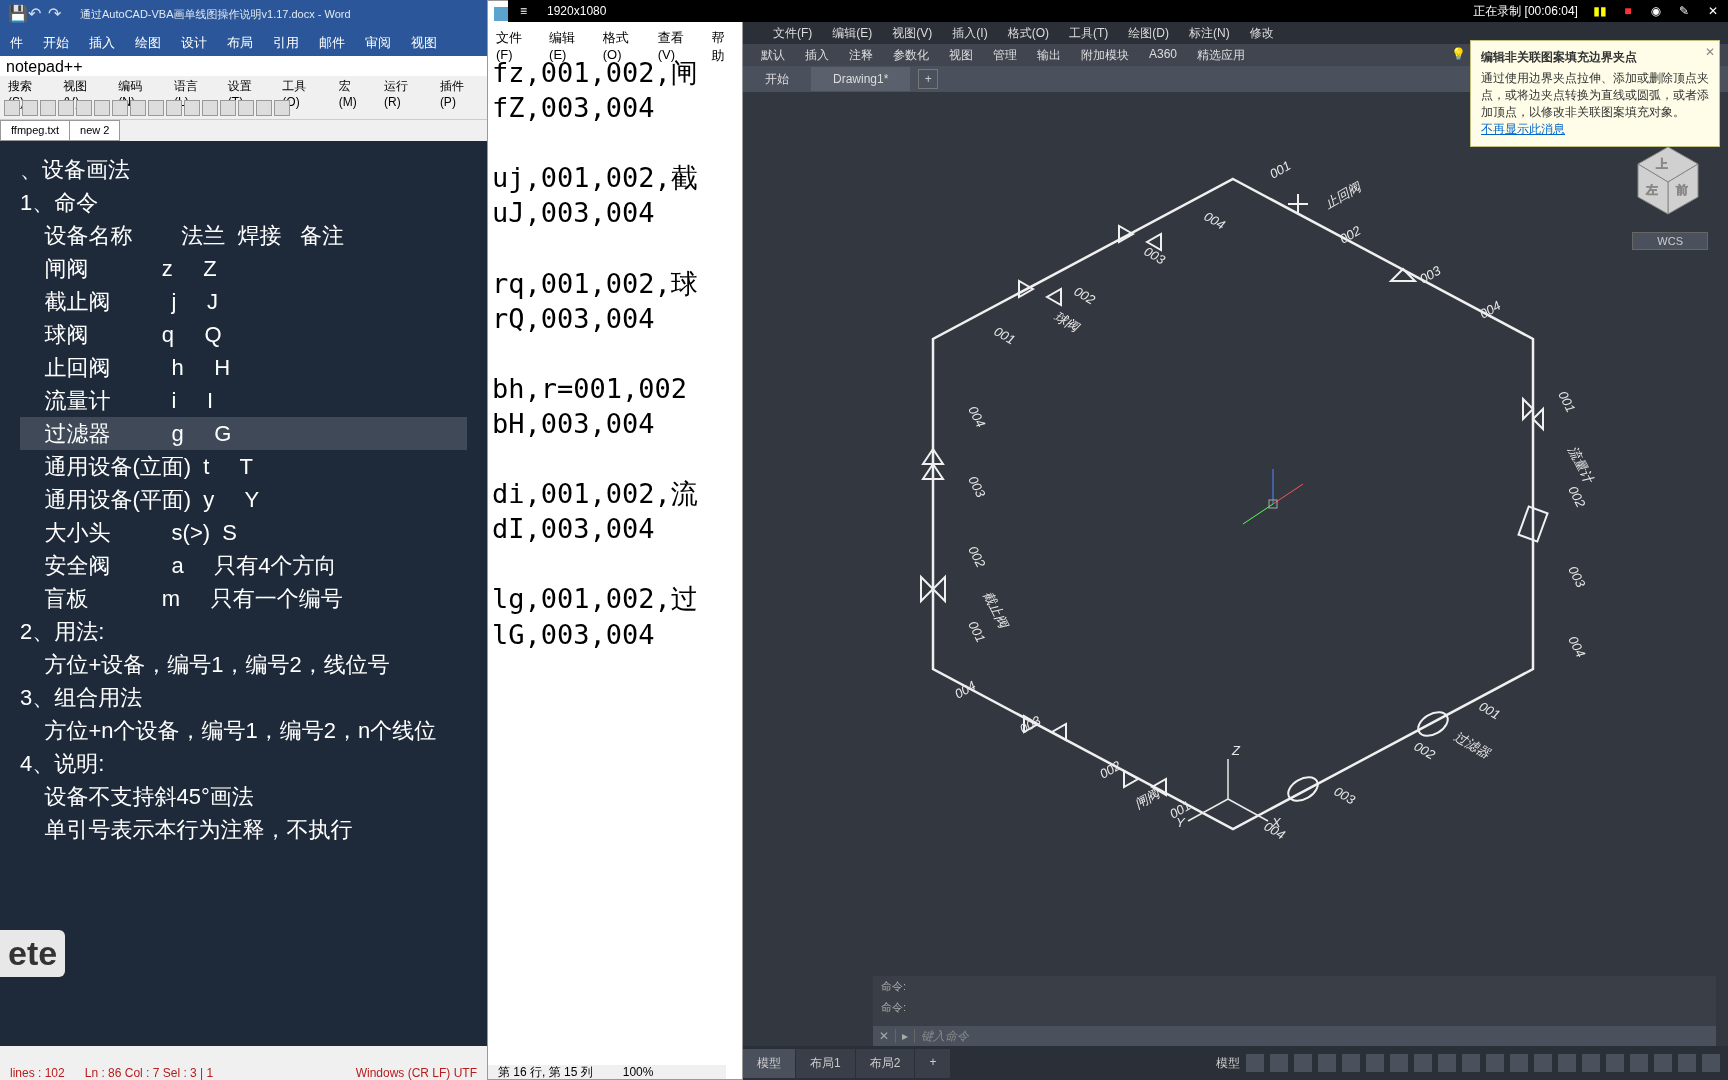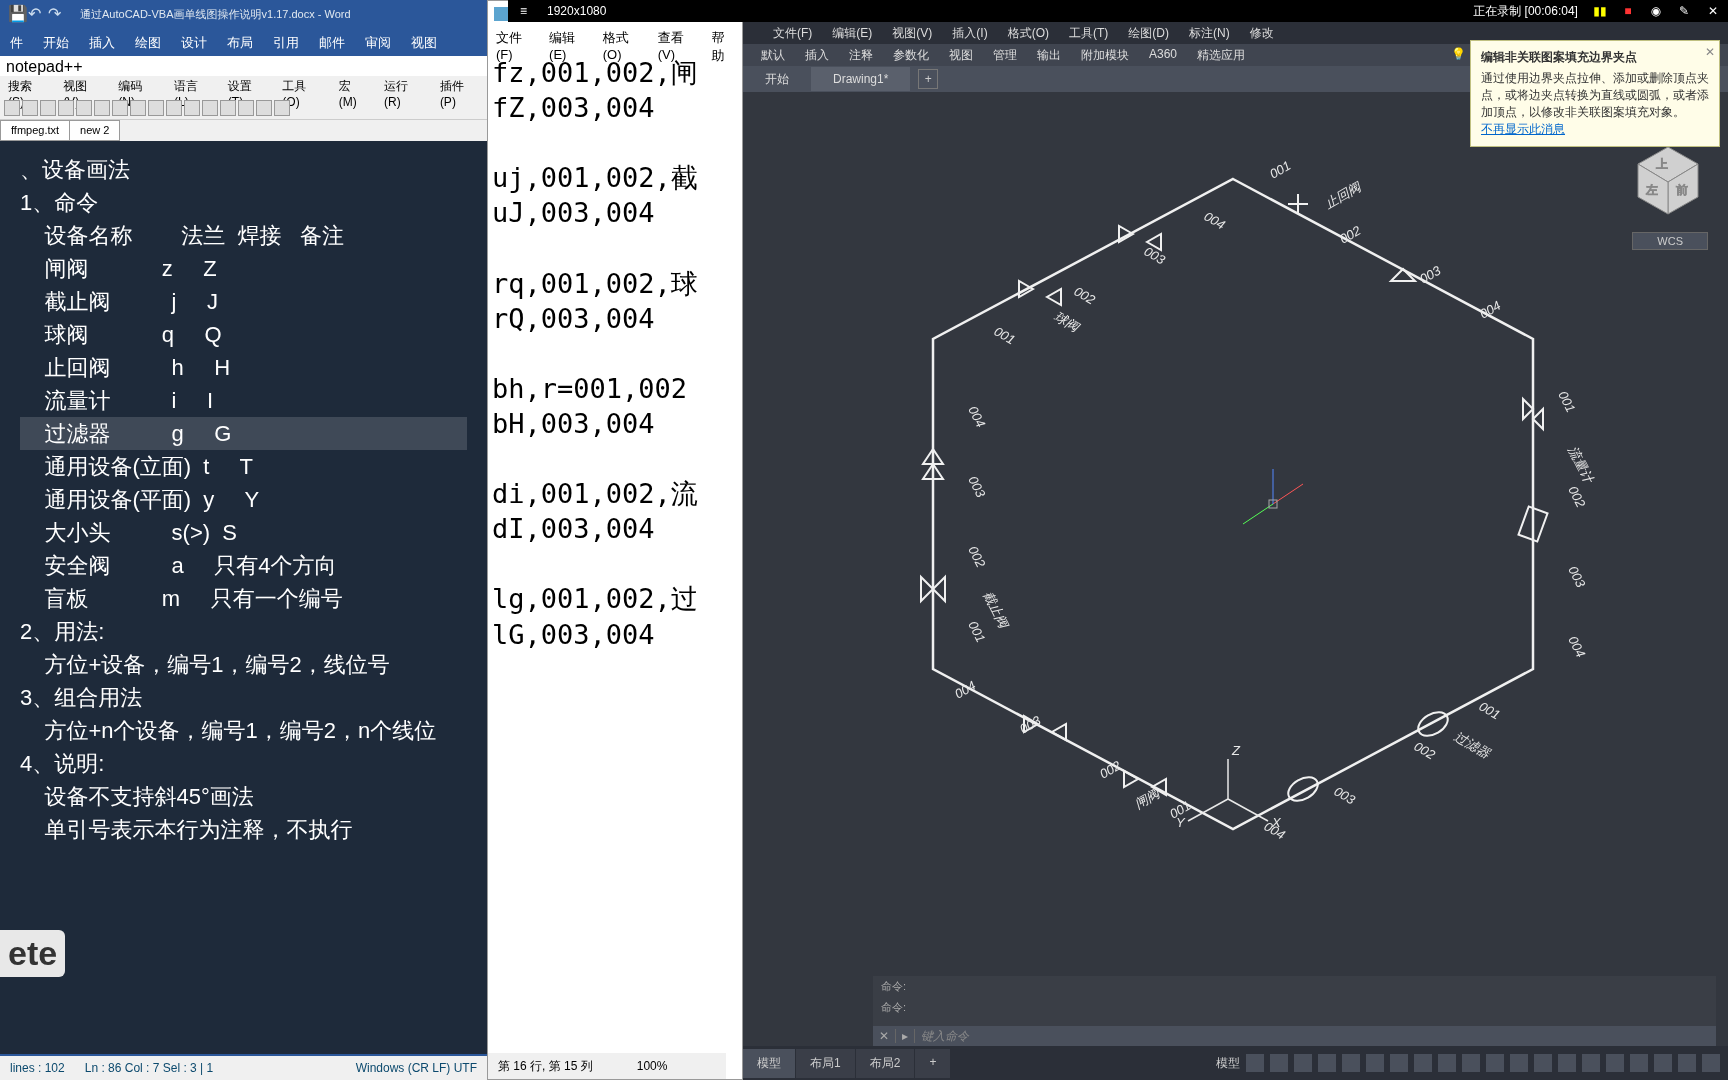--- a/index.html
+++ b/index.html
@@ -32,33 +32,33 @@
 .npp-menu{height:20px;background:#f0f0f0;font-size:12px;display:flex}
 .npp-menu span{padding:2px 8px}
 .npp-toolbar{height:24px;background:#f0f0f0;display:flex;align-items:center;padding:0 4px;gap:2px;border-bottom:1px solid #ccc}
 .npp-toolbar i{width:16px;height:16px;display:inline-block;background:#ddd;border:1px solid #999}
 .npp-tabs{height:21px;background:#f0f0f0;display:flex;font-size:11px}
 .npp-tabs span{padding:3px 10px;background:#fff;border:1px solid #999;margin-right:-1px}
 .npp-tabs .active{background:#fefefe}
 .npp-body{position:absolute;top:85px;left:0;right:0;bottom:0;background:#1e2a3a;color:#fff;font-size:22px;line-height:1.5;padding:12px 20px;font-family:"SimSun",serif}
 .npp-body .hl{background:rgba(255,255,255,0.15)}
 .npp-body pre{font-family:inherit}
-.word-status{position:absolute;bottom:0;left:0;right:0;height:24px;background:#f0f0f0;color:#0c4a6e;font-size:12px;display:flex;align-items:center;padding:0 10px;gap:20px}
+.word-status{position:absolute;bottom:0;left:0;right:0;height:34px;background:#f0f0f0;color:#b91c1c;font-size:12px;display:flex;align-items:flex-end;padding:0 10px;gap:20px}
 
 
 .ete-frag{position:absolute;left:0;top:930px;background:#e8e8e8;color:#333;font-size:34px;font-weight:bold;padding:4px 8px;border-radius:0 6px 6px 0;z-index:50}
 
 
 .notepad{position:absolute;left:487px;top:0;width:256px;height:1080px;background:#fff;border:1px solid #999}
 .notepad-title{height:26px;display:flex;align-items:center;font-size:12px;padding:0 6px;background:#fff}
 .notepad-title .ico{width:14px;height:14px;background:#5ba4cf;margin-right:6px}
 .notepad-menu{height:22px;font-size:13px;display:flex;background:#fff}
 .notepad-menu span{padding:2px 8px}
 .notepad-body{position:absolute;top:48px;left:0;right:0;bottom:26px;font-family:Consolas,monospace;font-size:27px;line-height:1.3;padding:6px 4px;white-space:pre;overflow:hidden}
-.notepad-status{position:absolute;bottom:0;left:0;right:16px;height:26px;background:#f0f0f0;font-size:12px;display:flex;align-items:center;padding:0 10px;gap:44px}
+.notepad-status{position:absolute;bottom:0;left:0;right:16px;height:14px;background:#f0f0f0;font-size:12px;display:flex;align-items:center;padding:0 10px;gap:30px}
 
 
 .acad{position:absolute;left:743px;top:0;right:0;height:1080px;background:#333740;color:#ccc}
 .acad-title{position:absolute;top:0;left:0;right:0;height:22px;background:#2b2f38}
 .acad-title .fname{position:absolute;left:340px;top:3px;font-size:12px;color:#aaa}
 .acad-search{position:absolute;right:220px;top:3px;width:150px;height:16px;background:#4a4e58;font-size:11px;padding:1px 4px;color:#888}
 .acad-user{position:absolute;right:60px;top:2px;font-size:12px;display:flex;gap:10px;align-items:center}
 .acad-user span{color:#aaa}
 .acad-winbtns{position:absolute;right:4px;top:0;display:flex;gap:16px;font-size:13px;color:#aaa}
 .acad-menubar{position:absolute;top:22px;left:0;right:0;height:22px;background:#2b2f38;display:flex;font-size:12px;padding-left:20px}

